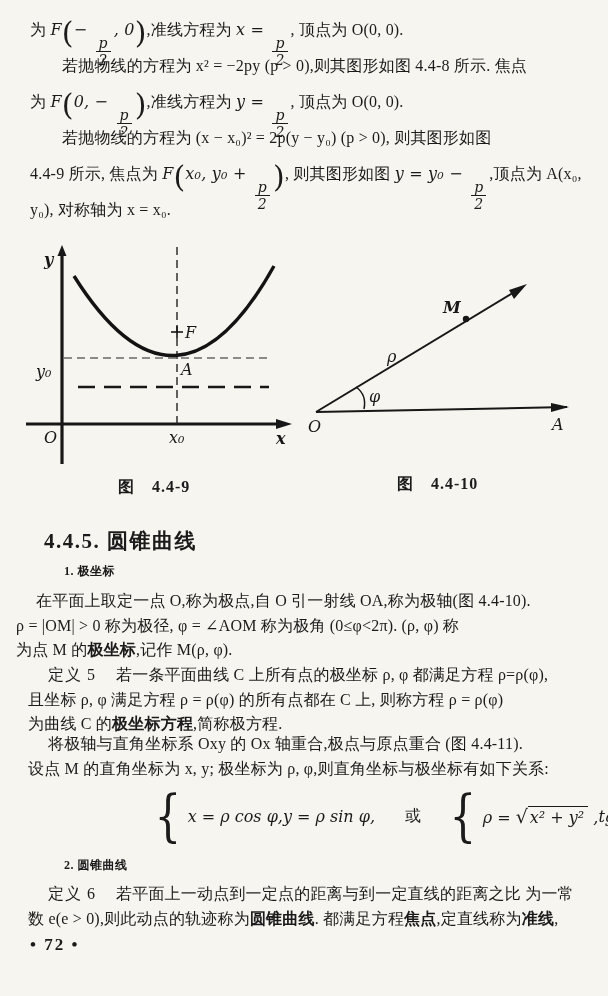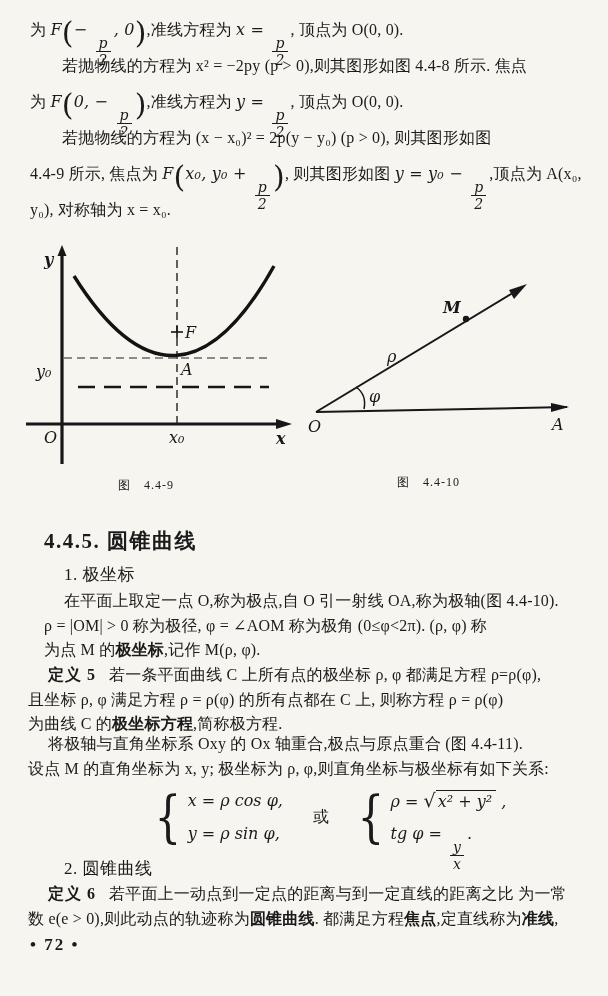--- a/index.html
+++ b/index.html
@@ -18,42 +18,42 @@
   
   .m{font-family:"DejaVu Serif",serif;font-style:italic}
   .bp{font-family:"DejaVu Serif",serif;font-size:30px;line-height:0;vertical-align:-8px;font-weight:400}
   .frac{display:inline-flex;flex-direction:column;align-items:center;vertical-align:-13px;
         margin:0 3px;font-family:"DejaVu Serif",serif;font-style:italic}
   .frac .fnum{display:block;font-size:14px;line-height:15px;padding:0 3px}
   .frac .fden{display:block;font-size:14px;line-height:17px;border-top:1.4px solid #1b1b1b;padding:0 3px}
   
   #fig49{left:24px;top:240px}
   #fig410{left:303px;top:240px}
-  .cap{font-weight:normal;font-size:12px;letter-spacing:1px}
+  .cap{font-weight:bold;font-size:16px;letter-spacing:1px}
   #cap49{left:118px;top:477px}
   #cap410{left:397px;top:474px}
   svg text{fill:#171717}
   .svgm{font-family:"DejaVu Serif",serif;font-style:italic;font-size:16px}
   
   #sectitle{left:44px;top:527px;font-size:21px;font-weight:bold;letter-spacing:1.5px}
-  .subhead{font-size:17px;font-weight:normal;letter-spacing:.5px}
+  .subhead{font-size:12px;font-weight:bold;letter-spacing:.5px}
   #sub1{left:64px;top:563px}
   #sub2{left:64px;top:857px}
   .body2 .ln{height:24.6px;line-height:24.6px}
-  #para2{left:44px;top:589px;right:8px}
+  #para2{left:16px;top:589px;right:8px}
   #def5{left:28px;top:663px;right:8px}
   #para3{left:28px;top:732px;right:8px}
   #def6{left:28px;top:882px;right:8px}
-  .deflabel{font-weight:bold;margin-right:13px;letter-spacing:1px}
+  .deflabel{font-weight:normal;margin-right:20px;letter-spacing:1px}
   
   #formulas{left:150px;top:784px;display:flex;align-items:center;font-size:16px}
   .sys{display:flex;align-items:center}
   .brace{font-family:"DejaVu Serif",serif;font-size:56px;line-height:64px;font-weight:300;
          display:inline-block;transform:scaleX(.75);margin-right:2px}
-  .rows{display:flex;flex-direction:column}
+  .rows{display:flex;flex-direction:row}
   .frow{height:33px;line-height:33px;white-space:nowrap;font-family:"DejaVu Serif",serif;font-style:italic}
   .orword{margin:0 24px 0 30px;font-style:normal;font-family:"Liberation Serif",serif}
   .sqrtsym{font-size:19px;font-style:normal}
   .radicand{border-top:1.5px solid #1b1b1b;padding:1px 4px 0 2px}
   #pagenum{left:30px;top:935px;font-weight:bold;font-size:17px;letter-spacing:2px}
 </style>
 </head>
 <body>
 
 <div id="para1" class="abs">

